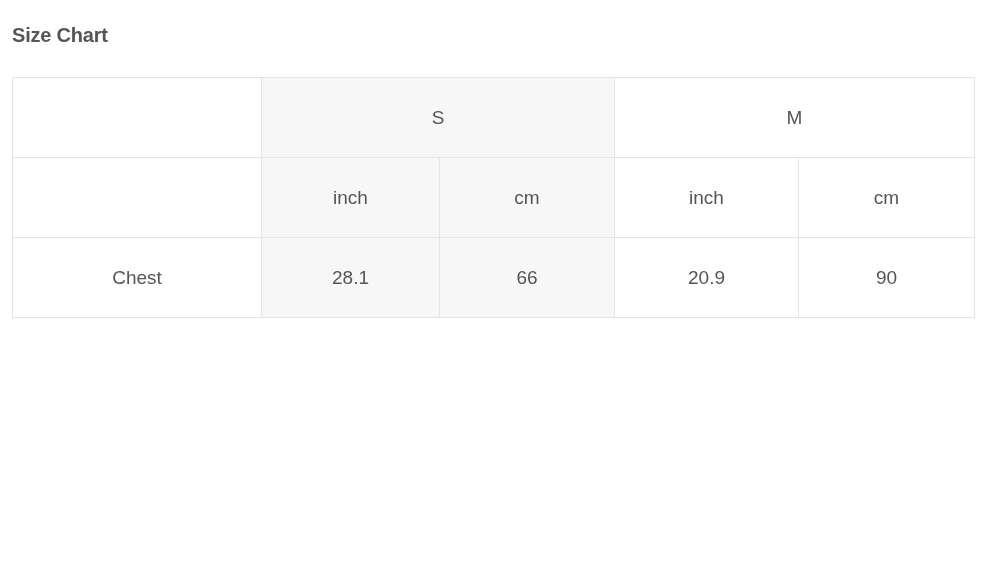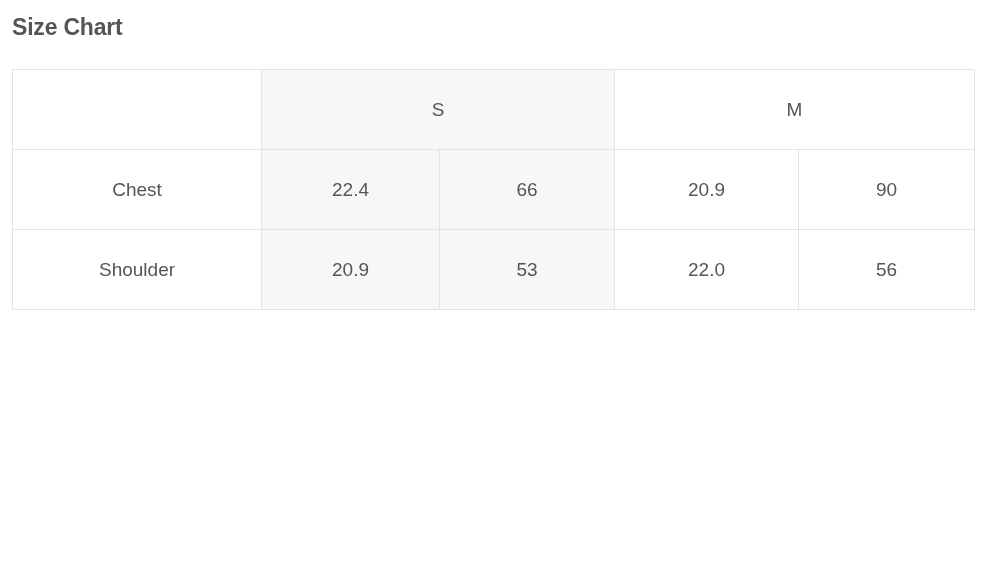--- a/index.html
+++ b/index.html
@@ -16,26 +16,26 @@
     -webkit-font-smoothing: antialiased;
   }
   .page {
     position: relative;
     width: 986px;
     height: 588px;
     box-sizing: border-box;
     padding: 0 12px;
   }
   .page-title {
-    font-size: 23px;
+    font-size: 20px;
     font-weight: bold;
     color: #555555;
     letter-spacing: -0.2px;
     margin: 0;
-    padding-top: 10px;
+    padding-top: 18px;
     line-height: 34px;
   }
   .table-wrap {
     margin-top: 25px;
     width: 962px;
   }
   table.size-chart {
     width: 962px;
     border-collapse: collapse;
     table-layout: fixed;
@@ -90,33 +90,33 @@
         <col class="col-val-b">
         <col class="col-val-c">
         <col class="col-val-d">
       </colgroup>
       <thead>
         <tr>
           <th class="corner-cell"></th>
           <th colspan="2" class="shade">S</th>
           <th colspan="2" class="plain">M</th>
         </tr>
+        <tr>
+          <th class="corner-cell"></th>
+          <th class="shade">inch</th>
+          <th class="shade">cm</th>
+          <th class="plain">inch</th>
+          <th class="plain">cm</th>
+        </tr>
       </thead>
       <tbody>
         <tr>
           <td class="row-label">Chest</td>
-          <td class="shade">22.4</td>
+          <td class="shade">28.1</td>
           <td class="shade">66</td>
           <td class="plain">20.9</td>
           <td class="plain">90</td>
-        </tr>
-        <tr>
-          <td class="row-label">Shoulder</td>
-          <td class="shade">20.9</td>
-          <td class="shade">53</td>
-          <td class="plain">22.0</td>
-          <td class="plain">56</td>
         </tr>
       </tbody>
     </table>
   </div>
 
 </div>
 
 </body></html>

